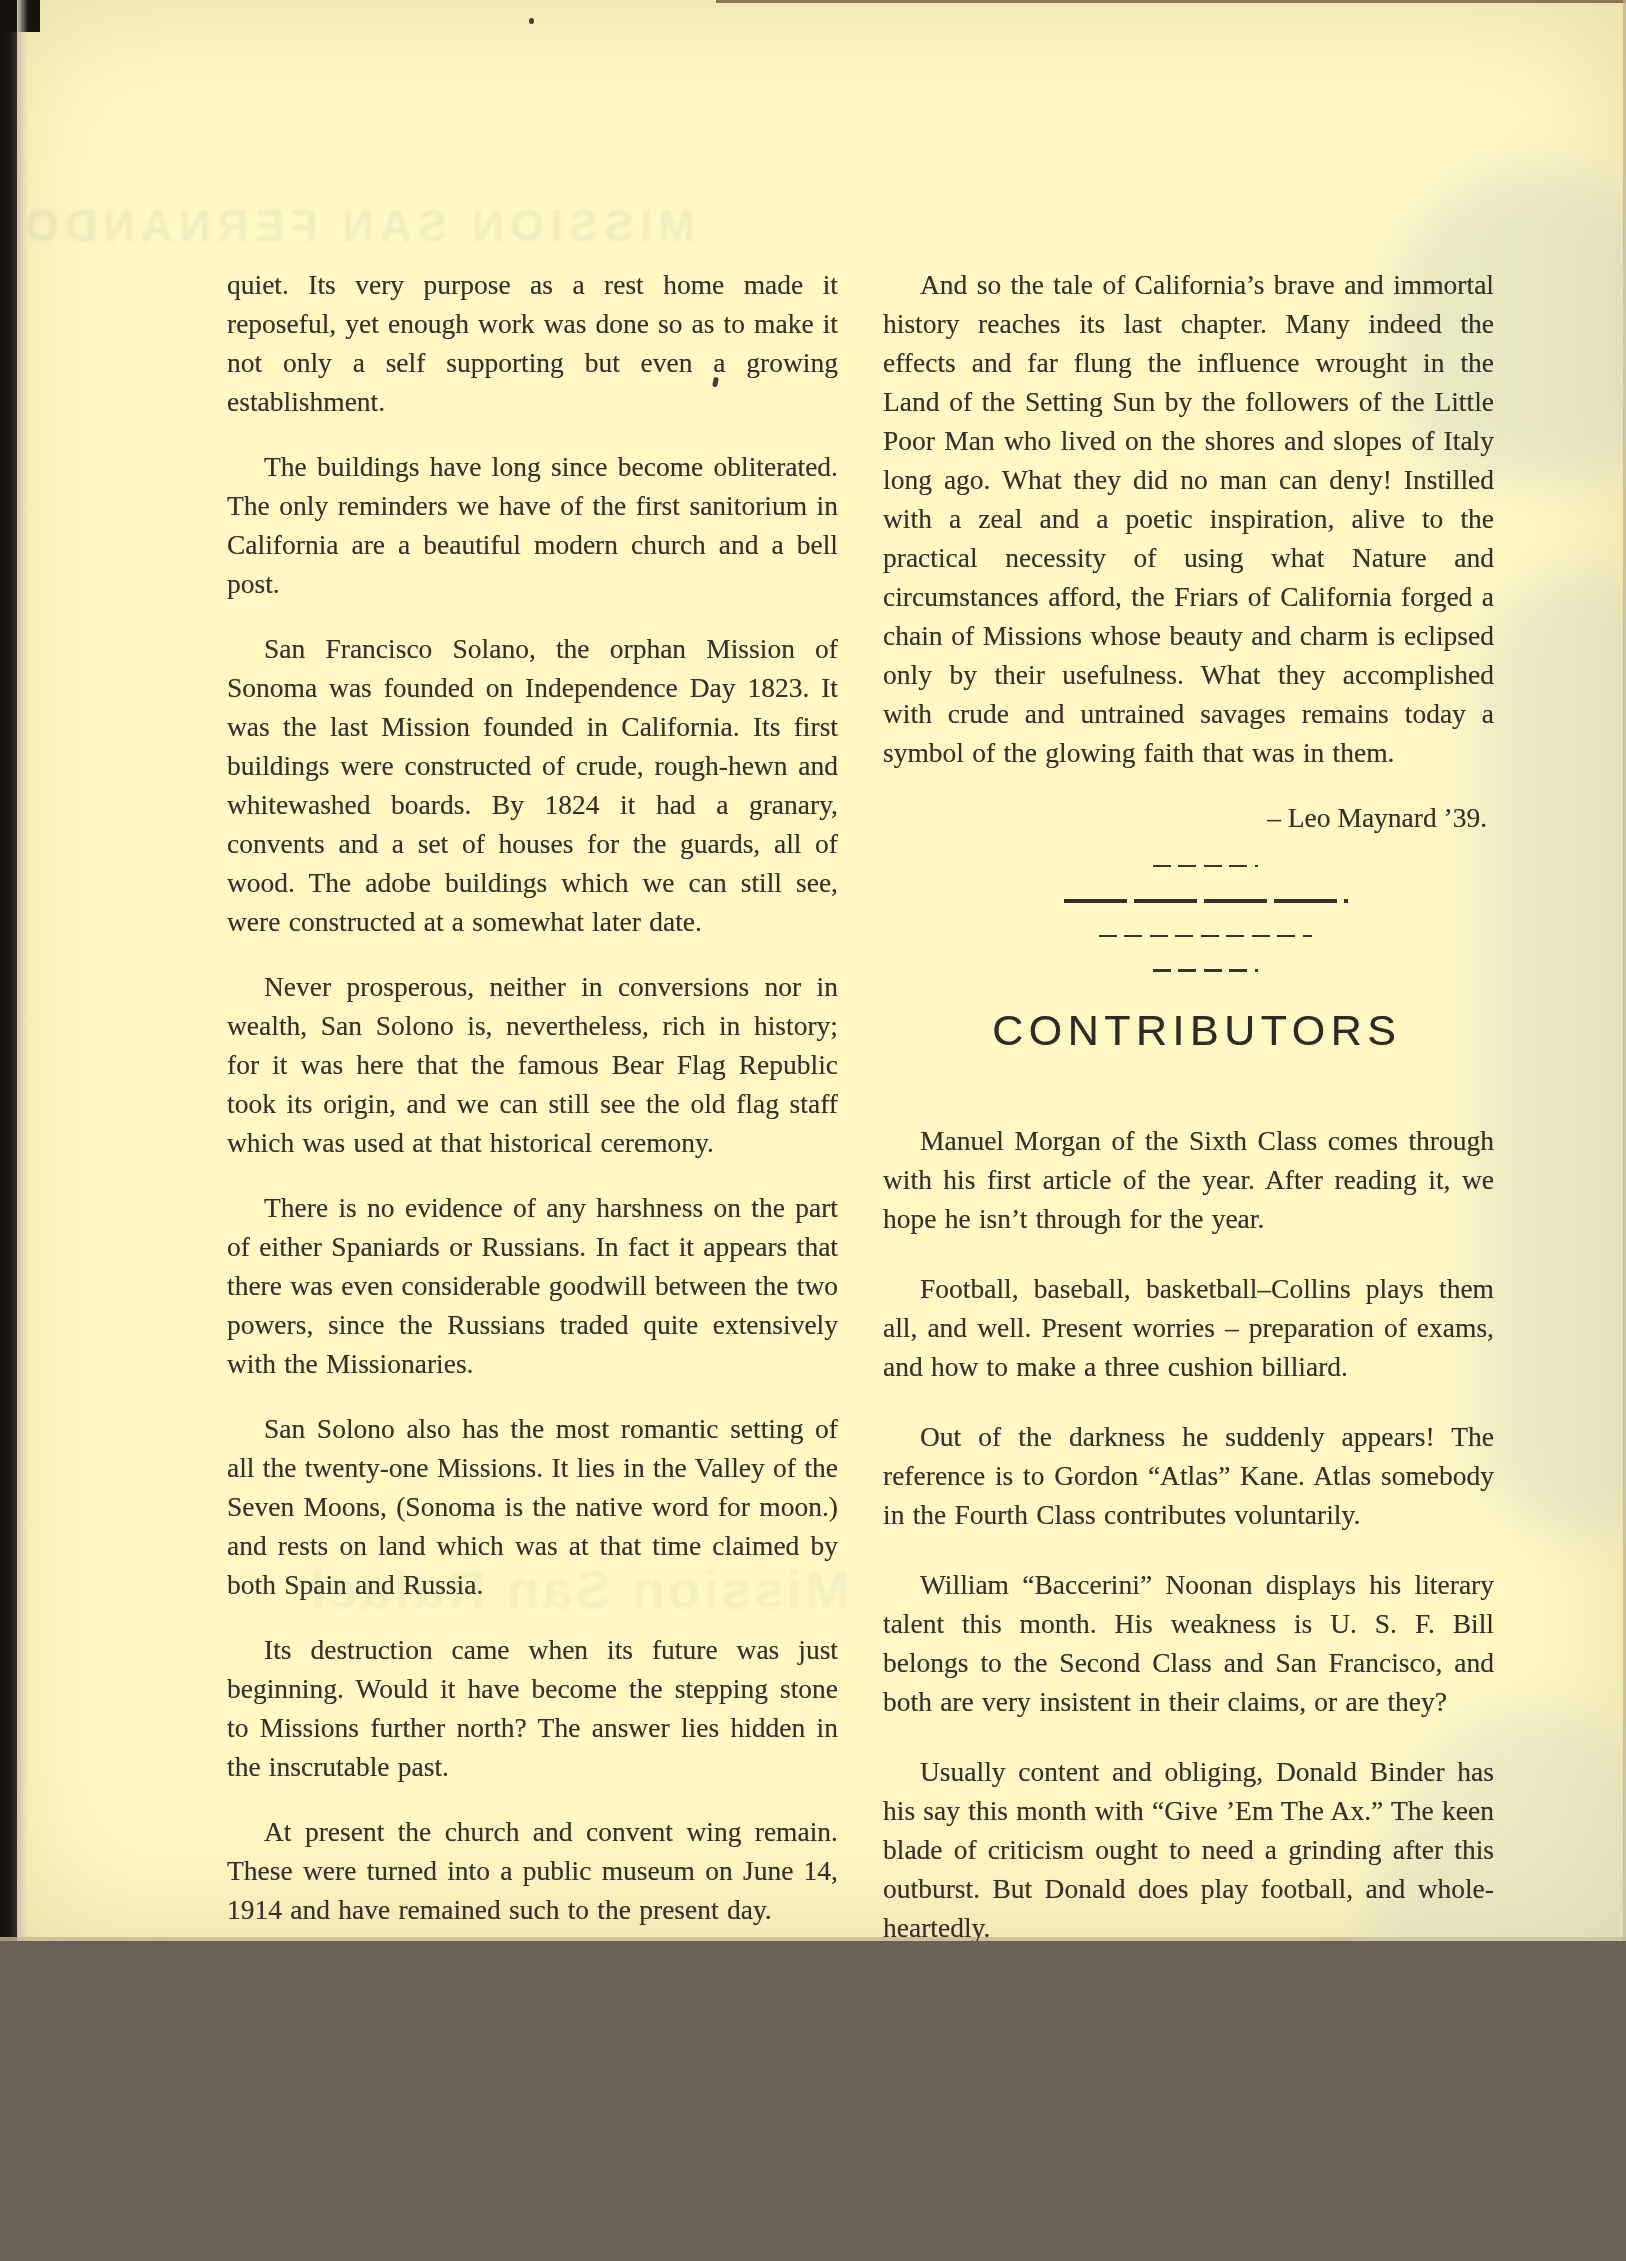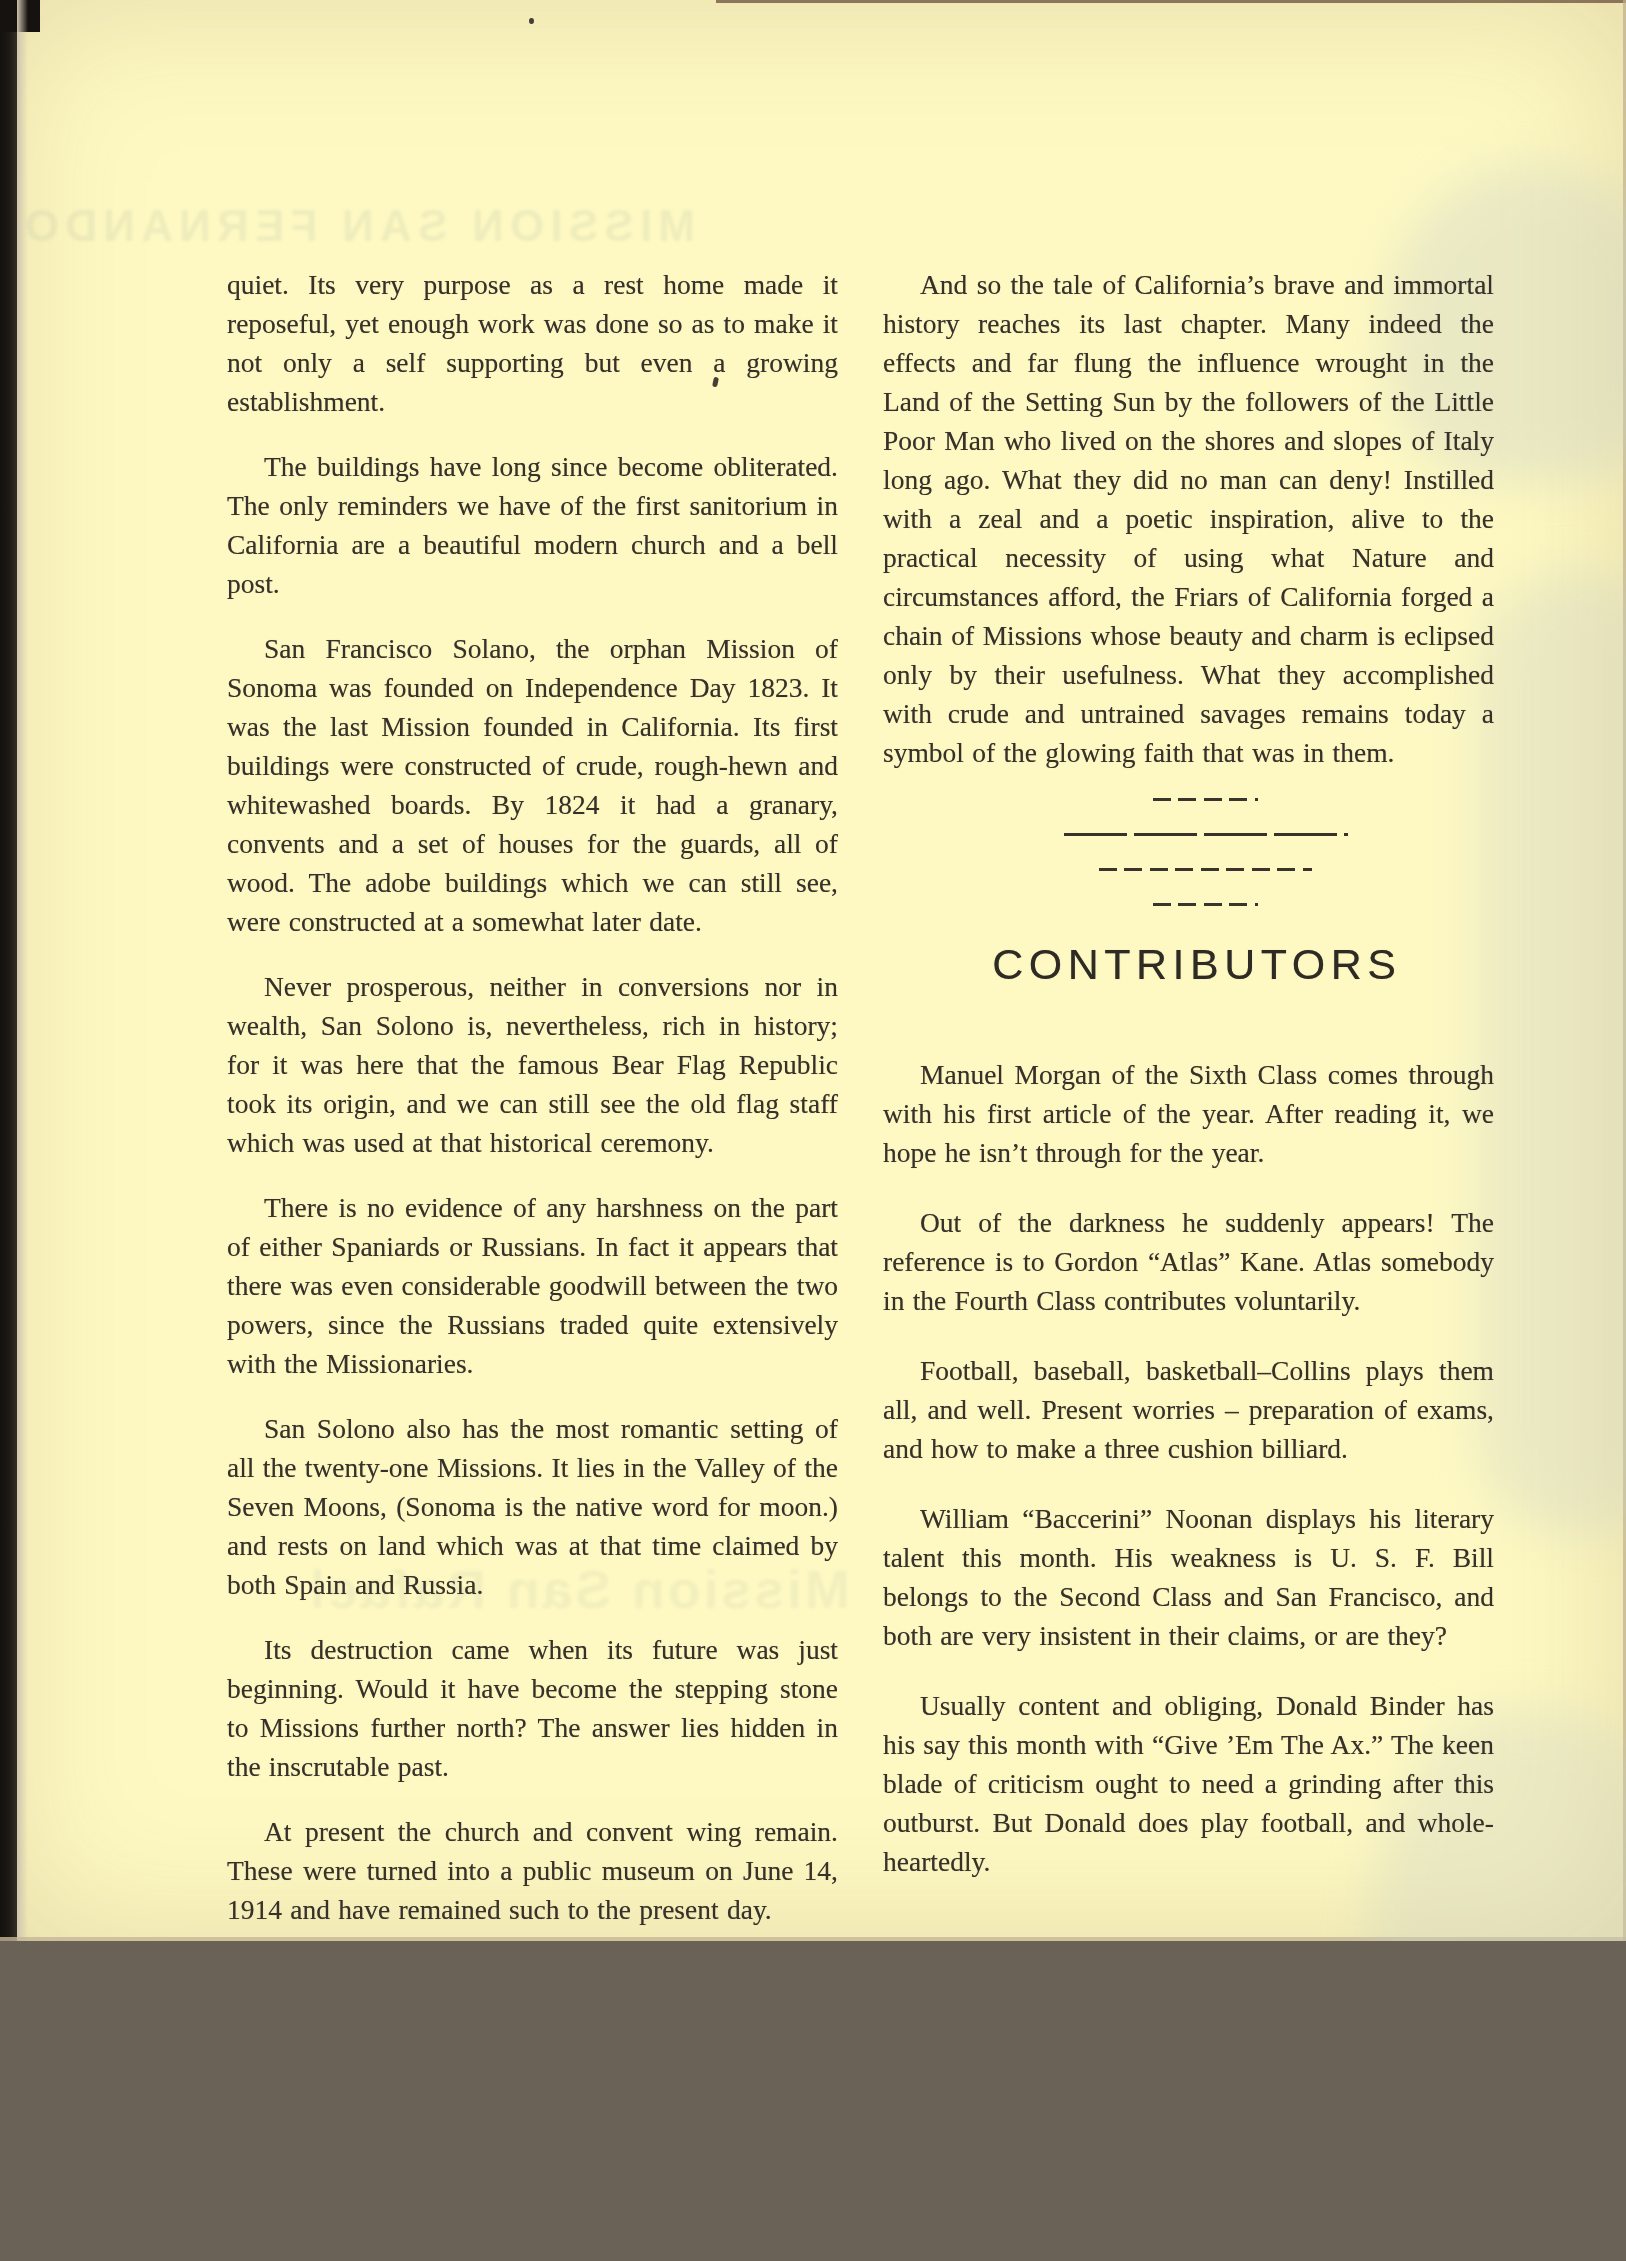--- a/index.html
+++ b/index.html
@@ -161,33 +161,34 @@
     <p class="body">San Francisco Solano, the orphan Mission of Sonoma was founded on Independence Day 1823. It was the last Mission founded in California. Its first buildings were constructed of crude, rough-hewn and whitewashed boards. By 1824 it had a granary, convents and a set of houses for the guards, all of wood. The adobe buildings which we can still see, were constructed at a somewhat later date.</p>
     <p class="body">Never prosperous, neither in conversions nor in wealth, San Solono is, nevertheless, rich in history; for it was here that the famous Bear Flag Republic took its origin, and we can still see the old flag staff which was used at that historical ceremony.</p>
     <p class="body">There is no evidence of any harshness on the part of either Spaniards or Russians. In fact it appears that there was even considerable goodwill between the two powers, since the Russians traded quite extensively with the Missionaries.</p>
     <p class="body">San Solono also has the most romantic setting of all the twenty-one Missions. It lies in the Valley of the Seven Moons, (Sonoma is the native word for moon.) and rests on land which was at that time claimed by both Spain and Russia.</p>
     <p class="body">Its destruction came when its future was just beginning. Would it have become the stepping stone to Missions further north? The answer lies hidden in the inscrutable past.</p>
     <p class="body">At present the church and convent wing remain. These were turned into a public museum on June 14, 1914 and have remained such to the present day.</p>
   </div>
 
   <div class="col col-right">
     <p class="body">And so the tale of California’s brave and immortal history reaches its last chapter. Many indeed the effects and far flung the influence wrought in the Land of the Setting Sun by the followers of the Little Poor Man who lived on the shores and slopes of Italy long ago. What they did no man can deny! Instilled with a zeal and a poetic inspiration, alive to the practical necessity of using what Nature and circumstances afford, the Friars of California forged a chain of Missions whose beauty and charm is eclipsed only by their usefulness. What they accomplished with crude and untrained savages remains today a symbol of the glowing faith that was in them.</p>
+    <div class="byline">– Leo Maynard ’39.</div>
 
     <div class="rules">
       <div class="rule rule-1"></div>
       <div class="rule rule-2"></div>
       <div class="rule rule-3"></div>
       <div class="rule rule-4"></div>
     </div>
 
     <h2 class="section-heading">CONTRIBUTORS</h2>
 
     <p class="body contrib">Manuel Morgan of the Sixth Class comes through with his first article of the year. After reading it, we hope he isn’t through for the year.</p>
+    <p class="body contrib">Football, baseball, basketball–Collins plays them all, and well. Present worries – preparation of exams, and how to make a three cushion billiard.</p>
     <p class="body contrib">Out of the darkness he suddenly appears! The reference is to Gordon “Atlas” Kane. Atlas somebody in the Fourth Class contributes voluntarily.</p>
-    <p class="body contrib">Football, baseball, basketball–Collins plays them all, and well. Present worries – preparation of exams, and how to make a three cushion billiard.</p>
     <p class="body contrib">William “Baccerini” Noonan displays his literary talent this month. His weakness is U. S. F. Bill belongs to the Second Class and San Francisco, and both are very insistent in their claims, or are they?</p>
     <p class="body contrib">Usually content and obliging, Donald Binder has his say this month with “Give ’Em The Ax.” The keen blade of criticism ought to need a grinding after this outburst. But Donald does play football, and whole-heartedly.</p>
   </div>
 
   <div class="page-number">Page Sixty</div>
 
   <div class="speck speck-top"></div>
   <div class="speck speck-apostrophe"></div>
   <div class="speck speck-footer-a"></div>
   <div class="speck speck-footer-b"></div>

